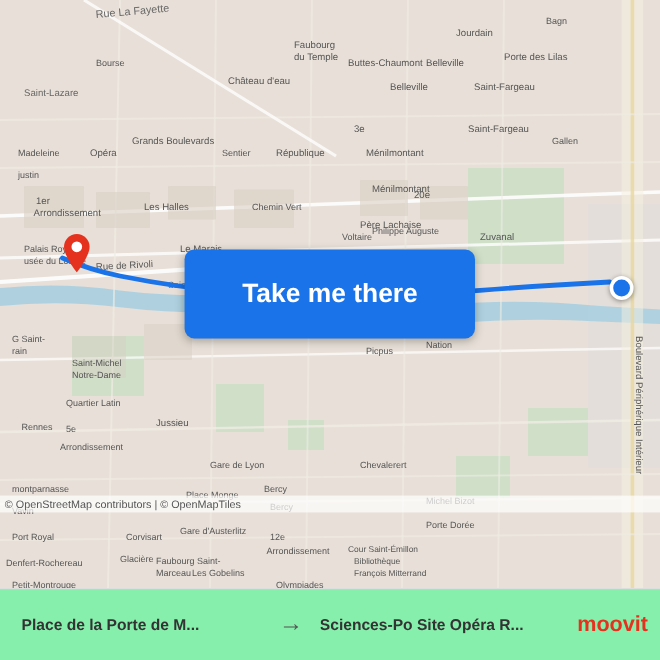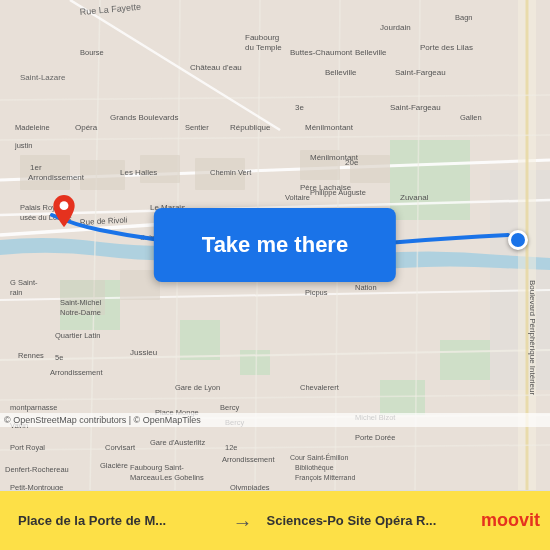--- a/index.html
+++ b/index.html
@@ -72,21 +72,21 @@
       z-index: 4;
       top: 0; left: 0;
       width: 100%; height: 100%;
       pointer-events: none;
     }
 
     
     #bottom-bar {
       width: 550px;
       height: 60px;
-      background: #fde047;
+      background: #86efac;
       display: flex;
       align-items: center;
       border-top: 1px solid #ddd;
       padding: 0 10px;
       gap: 0;
     }
 
     .bottom-location {
       flex: 1;
       display: flex;

